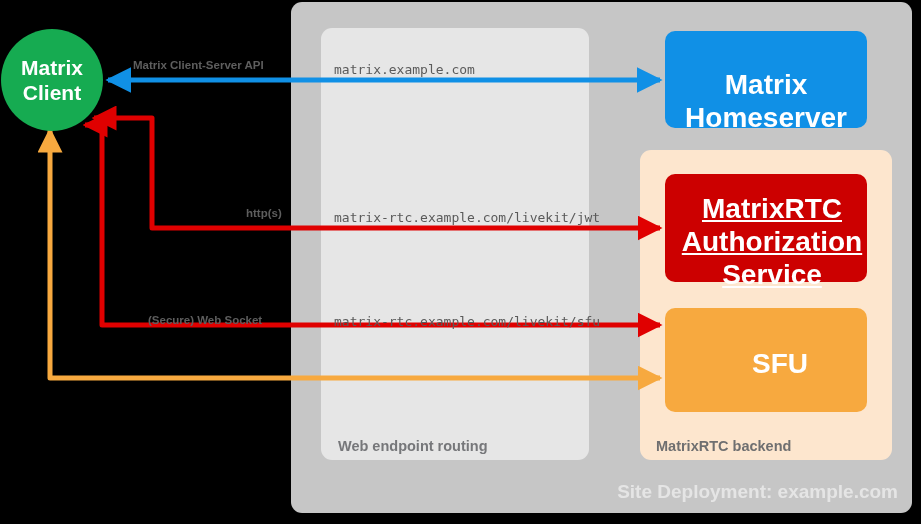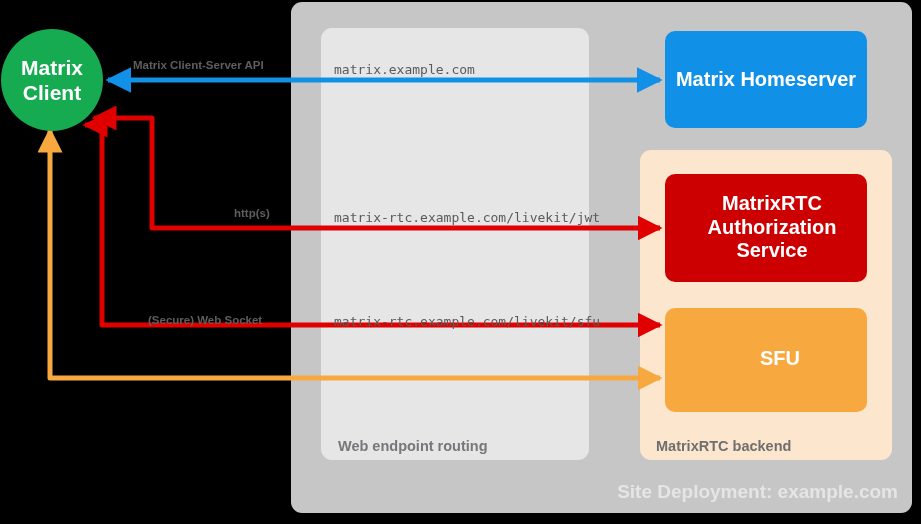--- a/index.html
+++ b/index.html
@@ -30,21 +30,21 @@
     color: #ffffff;
     font-weight: bold;
     text-align: center;
     line-height: 1.18;
     white-space: pre-line;
   }
   .circle-label {
     font-size: 21px;
   }
   .box-label {
-    font-size: 20px;
+    font-size: 28px;
   }
   .panel-caption {
     position: absolute;
     color: #76777a;
     font-weight: bold;
     font-size: 14.5px;
   }
   .panel-caption.backend {
     color: #6f6f70;
   }
@@ -112,35 +112,35 @@
     <rect x="665" y="308" width="202" height="104" rx="10" ry="10" fill="#f7a93f"></rect>
   </svg>
 
   <div class="layer" id="text-layer">
 
     <div class="node-label circle-label" style="left:2px; top:56px; width:100px;">Matrix
 Client</div>
 
     <div class="node-label box-label" style="left:665px; top:68px; width:202px;">Matrix Homeserver</div>
 
-    <div class="node-label box-label" style="left:665px; top:192px; width:214px;">MatrixRTC
+    <div class="node-label box-label" style="left:665px; top:192px; width:214px;text-decoration:underline;">MatrixRTC
 Authorization
 Service</div>
 
     <div class="node-label box-label" style="left:665px; top:347px; width:230px;">SFU</div>
 
     <div class="panel-caption" style="left:338px; top:438px;">Web endpoint routing</div>
 
     <div class="panel-caption backend" style="left:656px; top:438px;">MatrixRTC backend</div>
 
     <div class="site-caption" style="left:512px; top:481px; width:386px;">Site Deployment: example.com</div>
 
     <div class="edge-label" style="left:133px; top:59px;">Matrix Client-Server API</div>
 
-    <div class="edge-label" style="left:234px; top:207px;">http(s)</div>
+    <div class="edge-label" style="left:246px; top:207px;">http(s)</div>
 
     <div class="edge-label" style="left:148px; top:314px;">(Secure) Web Socket</div>
 
 
     <div class="url-label" style="left:334px; top:210px;">matrix-rtc.example.com/livekit/jwt</div>
 
     <div class="url-label" style="left:334px; top:62px;">matrix.example.com</div>
 
     <div class="url-label" style="left:334px; top:314px;">matrix-rtc.example.com/livekit/sfu</div>
 

